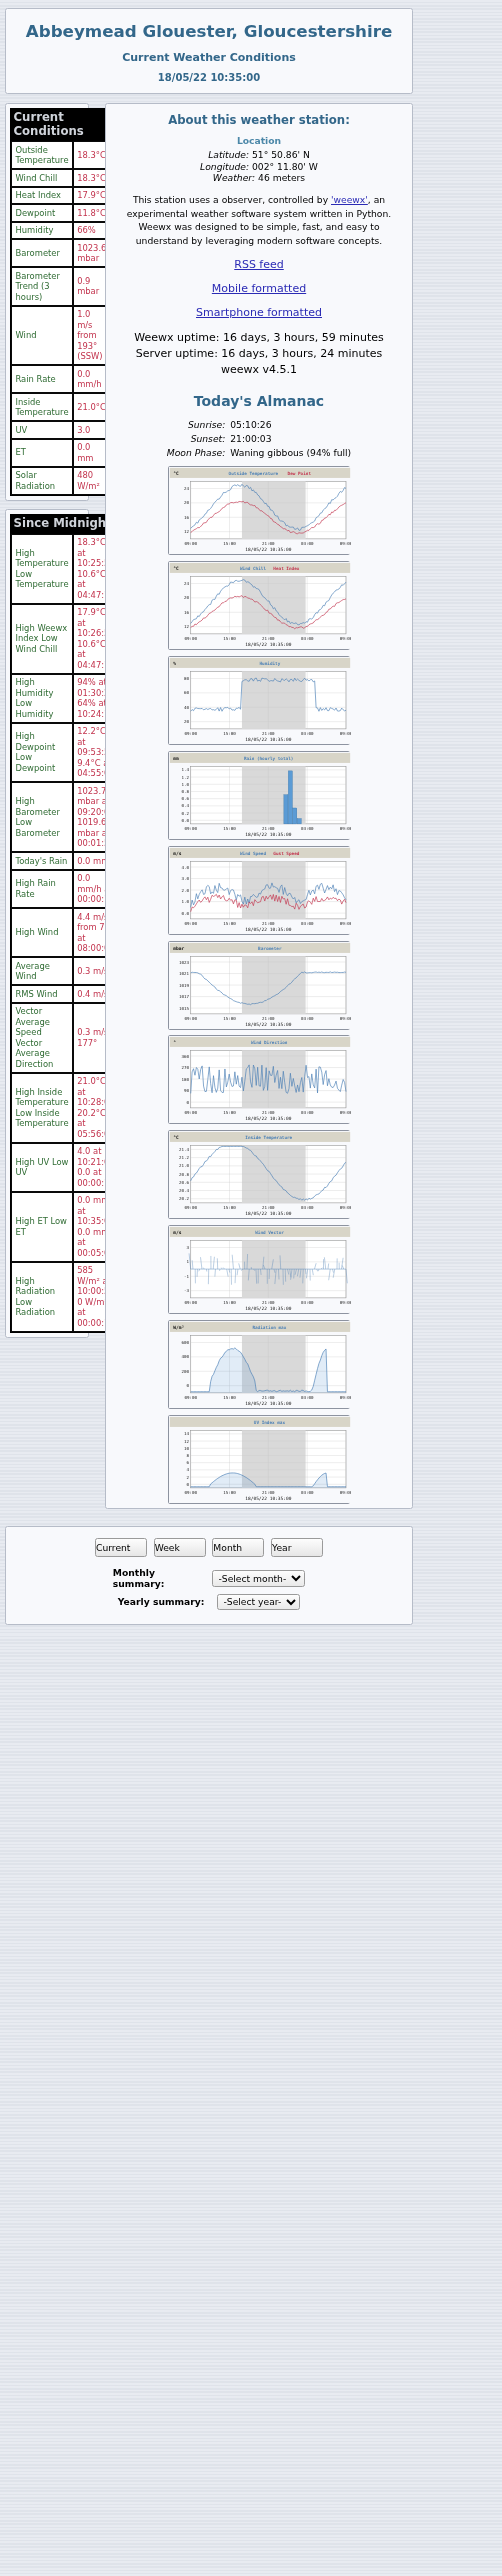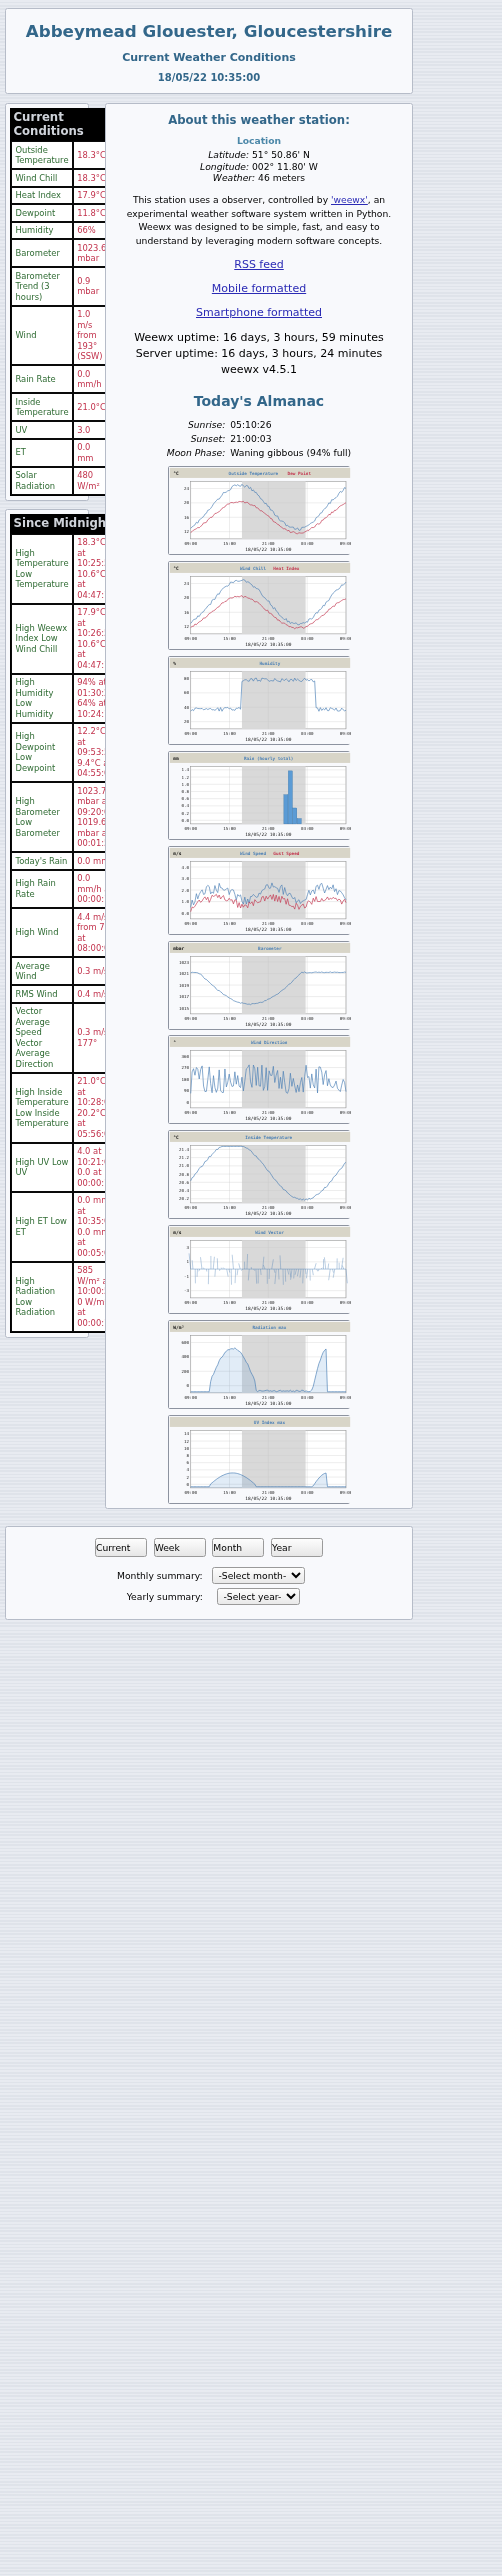--- a/index.html
+++ b/index.html
@@ -59,21 +59,21 @@
 
   
   .footer { background:#f8f9fc; border:0.8px solid #b6bcc8; border-radius:2.5px; margin-top:8.4px; padding:8.4px 6.7px 10px 6.7px; }
   .btnrow { display:flex; justify-content:center; gap:6.7px; margin:2.5px 0 10px 0; }
   .btn {
     font-family:"DejaVu Sans","Liberation Sans",sans-serif; font-size:9.2px;
     background:linear-gradient(#fdfdfd,#e6e6e6); border:0.8px solid #9a9a9a;
     border-radius:2.5px; padding:3.3px 0; width:52px; text-align:left; color:#000; cursor:pointer;
   }
   .selrow { display:flex; justify-content:center; align-items:center; gap:5px; margin:4.2px 0; font-size:9.2px; }
-  .selrow .lbl { width:94px; text-align:center; }
+  .selrow .lbl { width:94px; text-align:left;font-weight:bold; }
   select {
     font-family:"DejaVu Sans","Liberation Sans",sans-serif; font-size:9.2px;
     background:linear-gradient(#fdfdfd,#e9e9e9); border:0.8px solid #9a9a9a;
     border-radius:2.5px; padding:0.8px 1.7px;
   }
 </style>
 </head>
 <body>
 
 <div class="page">

